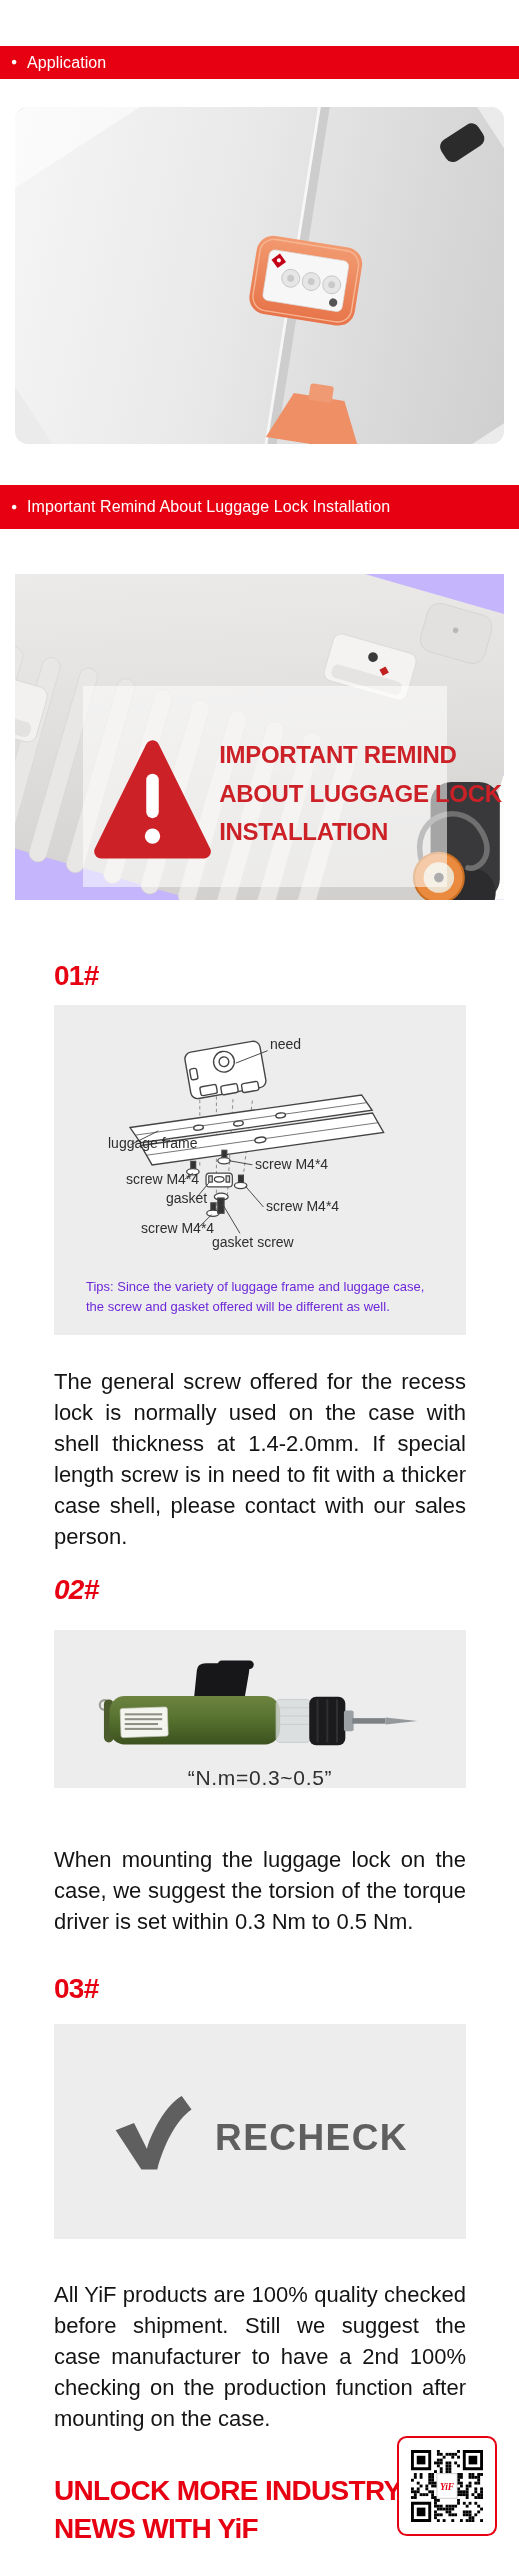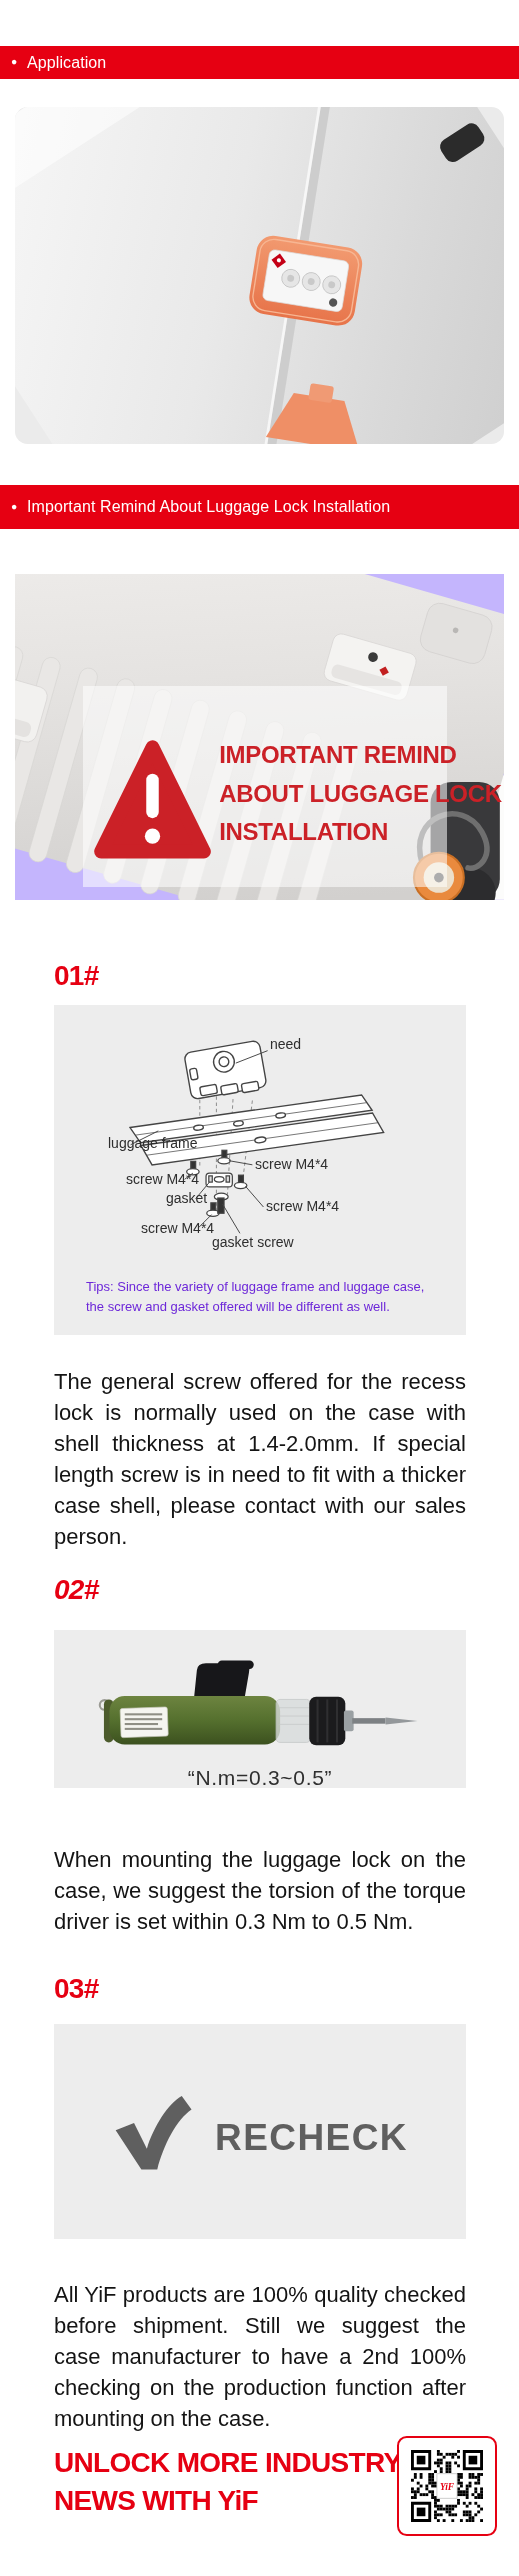--- a/index.html
+++ b/index.html
@@ -59,21 +59,21 @@
   #recheck-text{font-size:37px;font-weight:bold;color:#5f5f5f;letter-spacing:1.4px;
                 margin-left:21px;margin-top:12.5px;}
 
   
   .para{position:absolute;left:54px;width:412px;font-size:22px;line-height:31px;
         color:#141414;text-align:justify;}
   #para-01{top:1366px;} #para-02{top:1844px;} #para-03{top:2279px;}
 
   
   .footer-line{position:absolute;left:54px;font-size:28px;font-weight:bold;color:#e60012;
-               letter-spacing:-0.7px;white-space:nowrap;}
+               letter-spacing:-0.7px;white-space:nowrap;margin-top:28px;}
   #footer-line1{top:2447px;} #footer-line2{top:2485px;}
   #qr-box{position:absolute;left:397px;top:2436px;width:72px;height:72px;background:#ffffff;
           border:2.8px solid #e60012;border-radius:9.7px;padding:12px;}
 </style>
 </head>
 <body>
 
 <div id="page">
 
   <div class="banner" id="banner-application">

